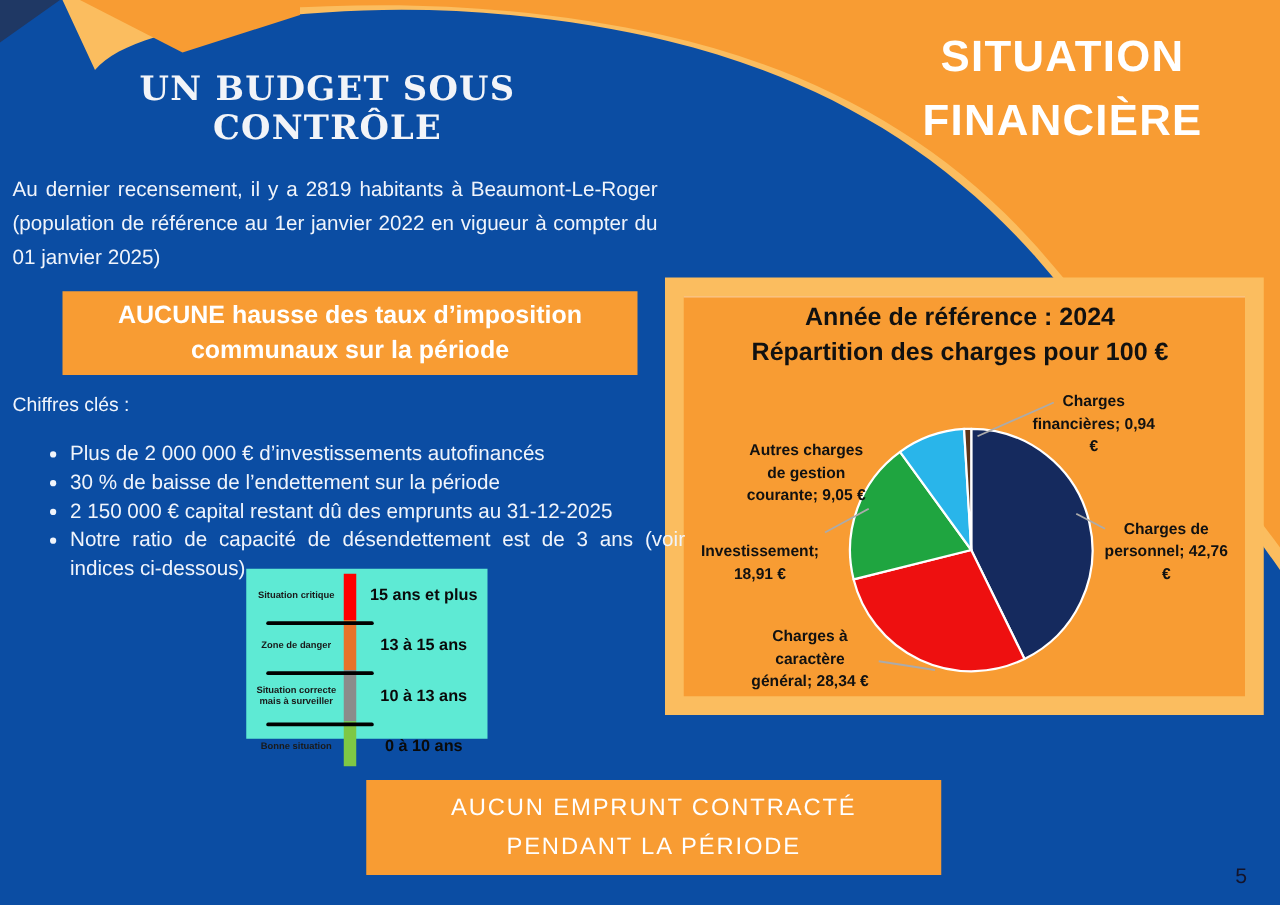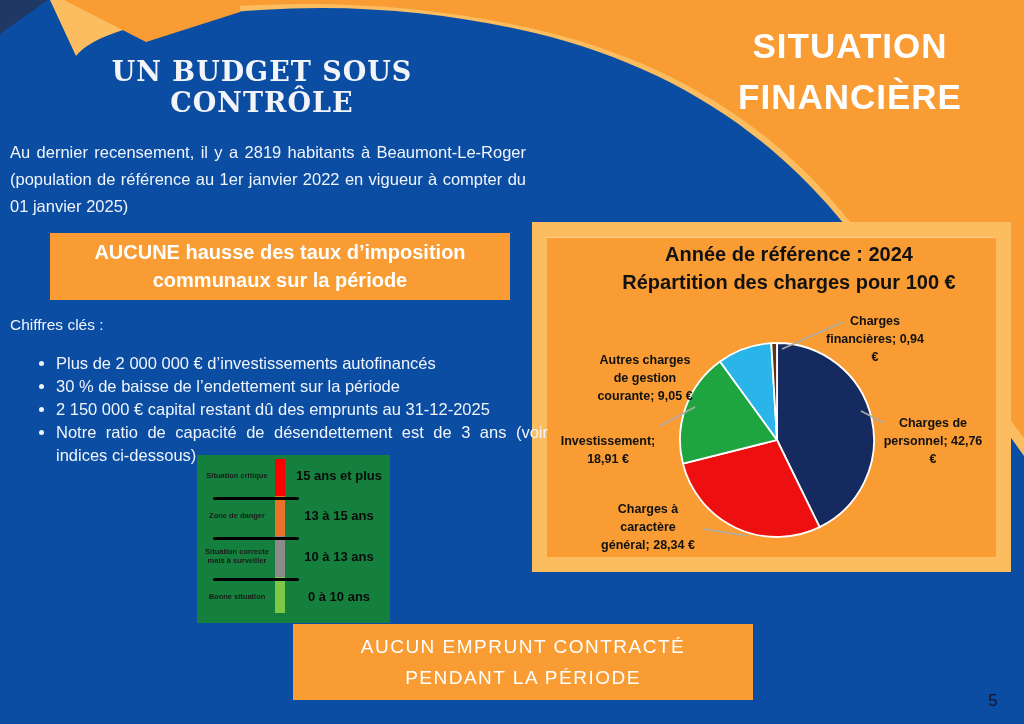--- a/index.html
+++ b/index.html
@@ -32,22 +32,22 @@
   #key-figures-heading{
     position:absolute; left:10px; top:316px; font-size:15.5px; color:#F0F4FB; z-index:2;
   }
   #key-figures-list{
     position:absolute; left:14px; top:340px; width:492px; margin:12px; padding-left:30px;
     font-size:16.5px; line-height:22.5px; color:#F0F4FB; z-index:2;
   }
   #key-figures-list li{ text-align:justify; margin:0 0 0.5px 0; }
   
   #debt-scale{
-    position:absolute; left:197px; top:455px; width:193px; height:168px;
-    background:#15803d; z-index:2;
+    position:absolute; left:197px; top:455px; width:193px; height:136px;
+    background:#5eead4; z-index:2;
   }
   .debt-row{ position:relative; height:40.5px; display:flex; align-items:center; }
   .debt-label{
     position:absolute; left:4px; width:72px; text-align:center;
     font-size:7.5px; font-weight:700; color:#1A1A1A; line-height:9px;
   }
   .debt-bar{ position:absolute; left:78px; width:10px; top:0; bottom:0; }
   .debt-range{
     position:absolute; left:92px; width:100px; text-align:center;
     font-size:13px; font-weight:700; color:#0A0A0A;
@@ -56,21 +56,21 @@
   
   #chart-panel{
     position:absolute; left:532px; top:222px; width:479px; height:350px;
     background:#FBBD5F; z-index:1;
   }
   #chart-panel-inner{
     position:absolute; left:15px; top:15px; right:15px; bottom:15px;
     background:#F89C33; border-top:1px solid rgba(255,255,255,0.45);
   }
   #chart-title{
-    position:absolute; left:564px; top:240px; width:450px; text-align:center;
+    position:absolute; left:543px; top:240px; width:450px; text-align:center;
     font-size:20px; font-weight:700; color:#111111; line-height:28px; z-index:2;
   }
   #pie-svg{ position:absolute; left:657px; top:320px; z-index:3; }
   #leader-svg{ position:absolute; left:0; top:0; z-index:3; pointer-events:none;}
   .pie-label{
     position:absolute; z-index:4; text-align:center;
     font-size:12.5px; font-weight:700; color:#111111; line-height:18px;margin-top:20px;
   }
   .pl-0{ left:869px; top:394px; width:128px; }
   .pl-1{ left:590px; top:480px; width:116px; }

